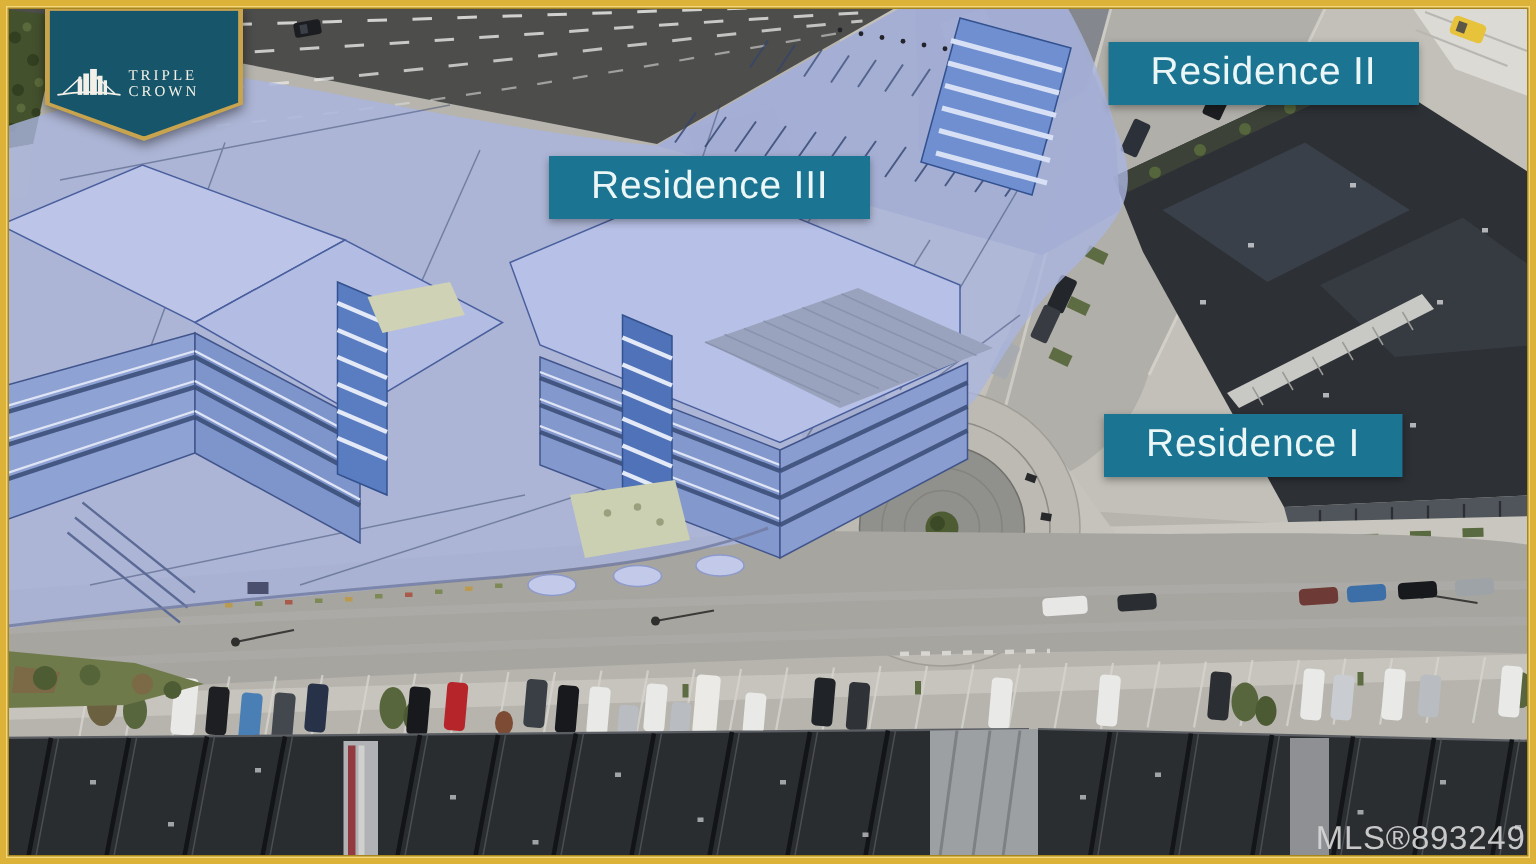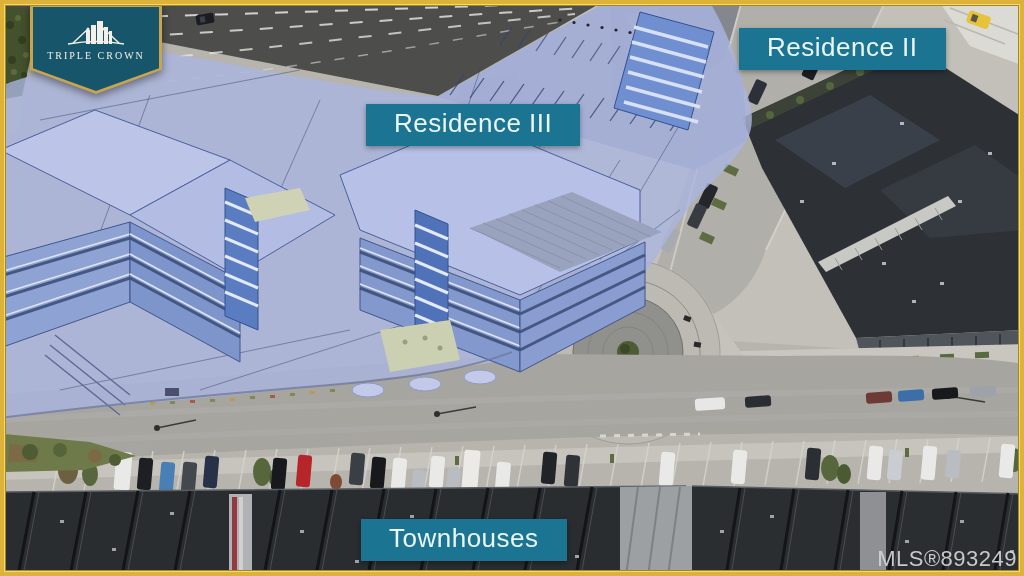--- a/index.html
+++ b/index.html
@@ -11,21 +11,21 @@
          z-index:40;pointer-events:none;}
   .site-label{position:absolute;z-index:30;background:#1a7492;color:#ebf6f6;
          font-size:26px;line-height:1.25;padding:3px 28px 6px;letter-spacing:.5px;
          white-space:nowrap;box-shadow:0 2px 5px rgba(0,0,0,.35);}
   .badge{position:absolute;left:30px;top:4px;width:132px;height:90px;z-index:35;
          filter:drop-shadow(0 3px 4px rgba(0,0,0,.45));}
   .badge .gold{position:absolute;inset:0;background:#c9a44e;
          clip-path:polygon(0 0,100% 0,100% 73%,50% 100%,0 73%);}
   .badge .teal{position:absolute;inset:3px;background:#17556a;
          clip-path:polygon(0 0,100% 0,100% 73%,50% 100%,0 73%);
-         display:flex;flex-direction:column;align-items:center;padding-top:11px;}
+         display:flex;align-items:center;padding-top:11px;}
   .badge-title{color:#f3f1e6;font-size:10px;letter-spacing:2px;margin-top:2px;
          font-family:"Liberation Serif",serif;}
   .mls{position:absolute;right:7px;bottom:4px;z-index:30;color:#d6d6d6;opacity:.92;
          font-size:22px;letter-spacing:.5px;}
 </style>
 </head>
 <body>
 
 <div class="stage">
 
@@ -372,19 +372,19 @@
       <circle cx="27" cy="11" r="1.5" fill="#f2f0e8"></circle>
           <circle cx="43" cy="11" r="1.5" fill="#f2f0e8"></circle>
       <path d="M7,26 Q35,21 63,26" stroke="#f2f0e8" stroke-width="1.6" fill="none"></path>
     </svg>
     <div class="badge-title">TRIPLE CROWN</div>
   </div>
 </div>
 
 <div class="site-label" style="left:366px;top:104px">Residence III</div>
 <div class="site-label" style="left:739px;top:28px">Residence II</div>
-<div class="site-label" style="left:361px;top:519px">Townhouses</div>
+<div class="site-label" style="left:736px;top:276px">Residence I</div>
 
 <div class="mls">MLS®893249</div>
 
 <div class="frame"></div>
 
 </div>
 
 </body></html>

